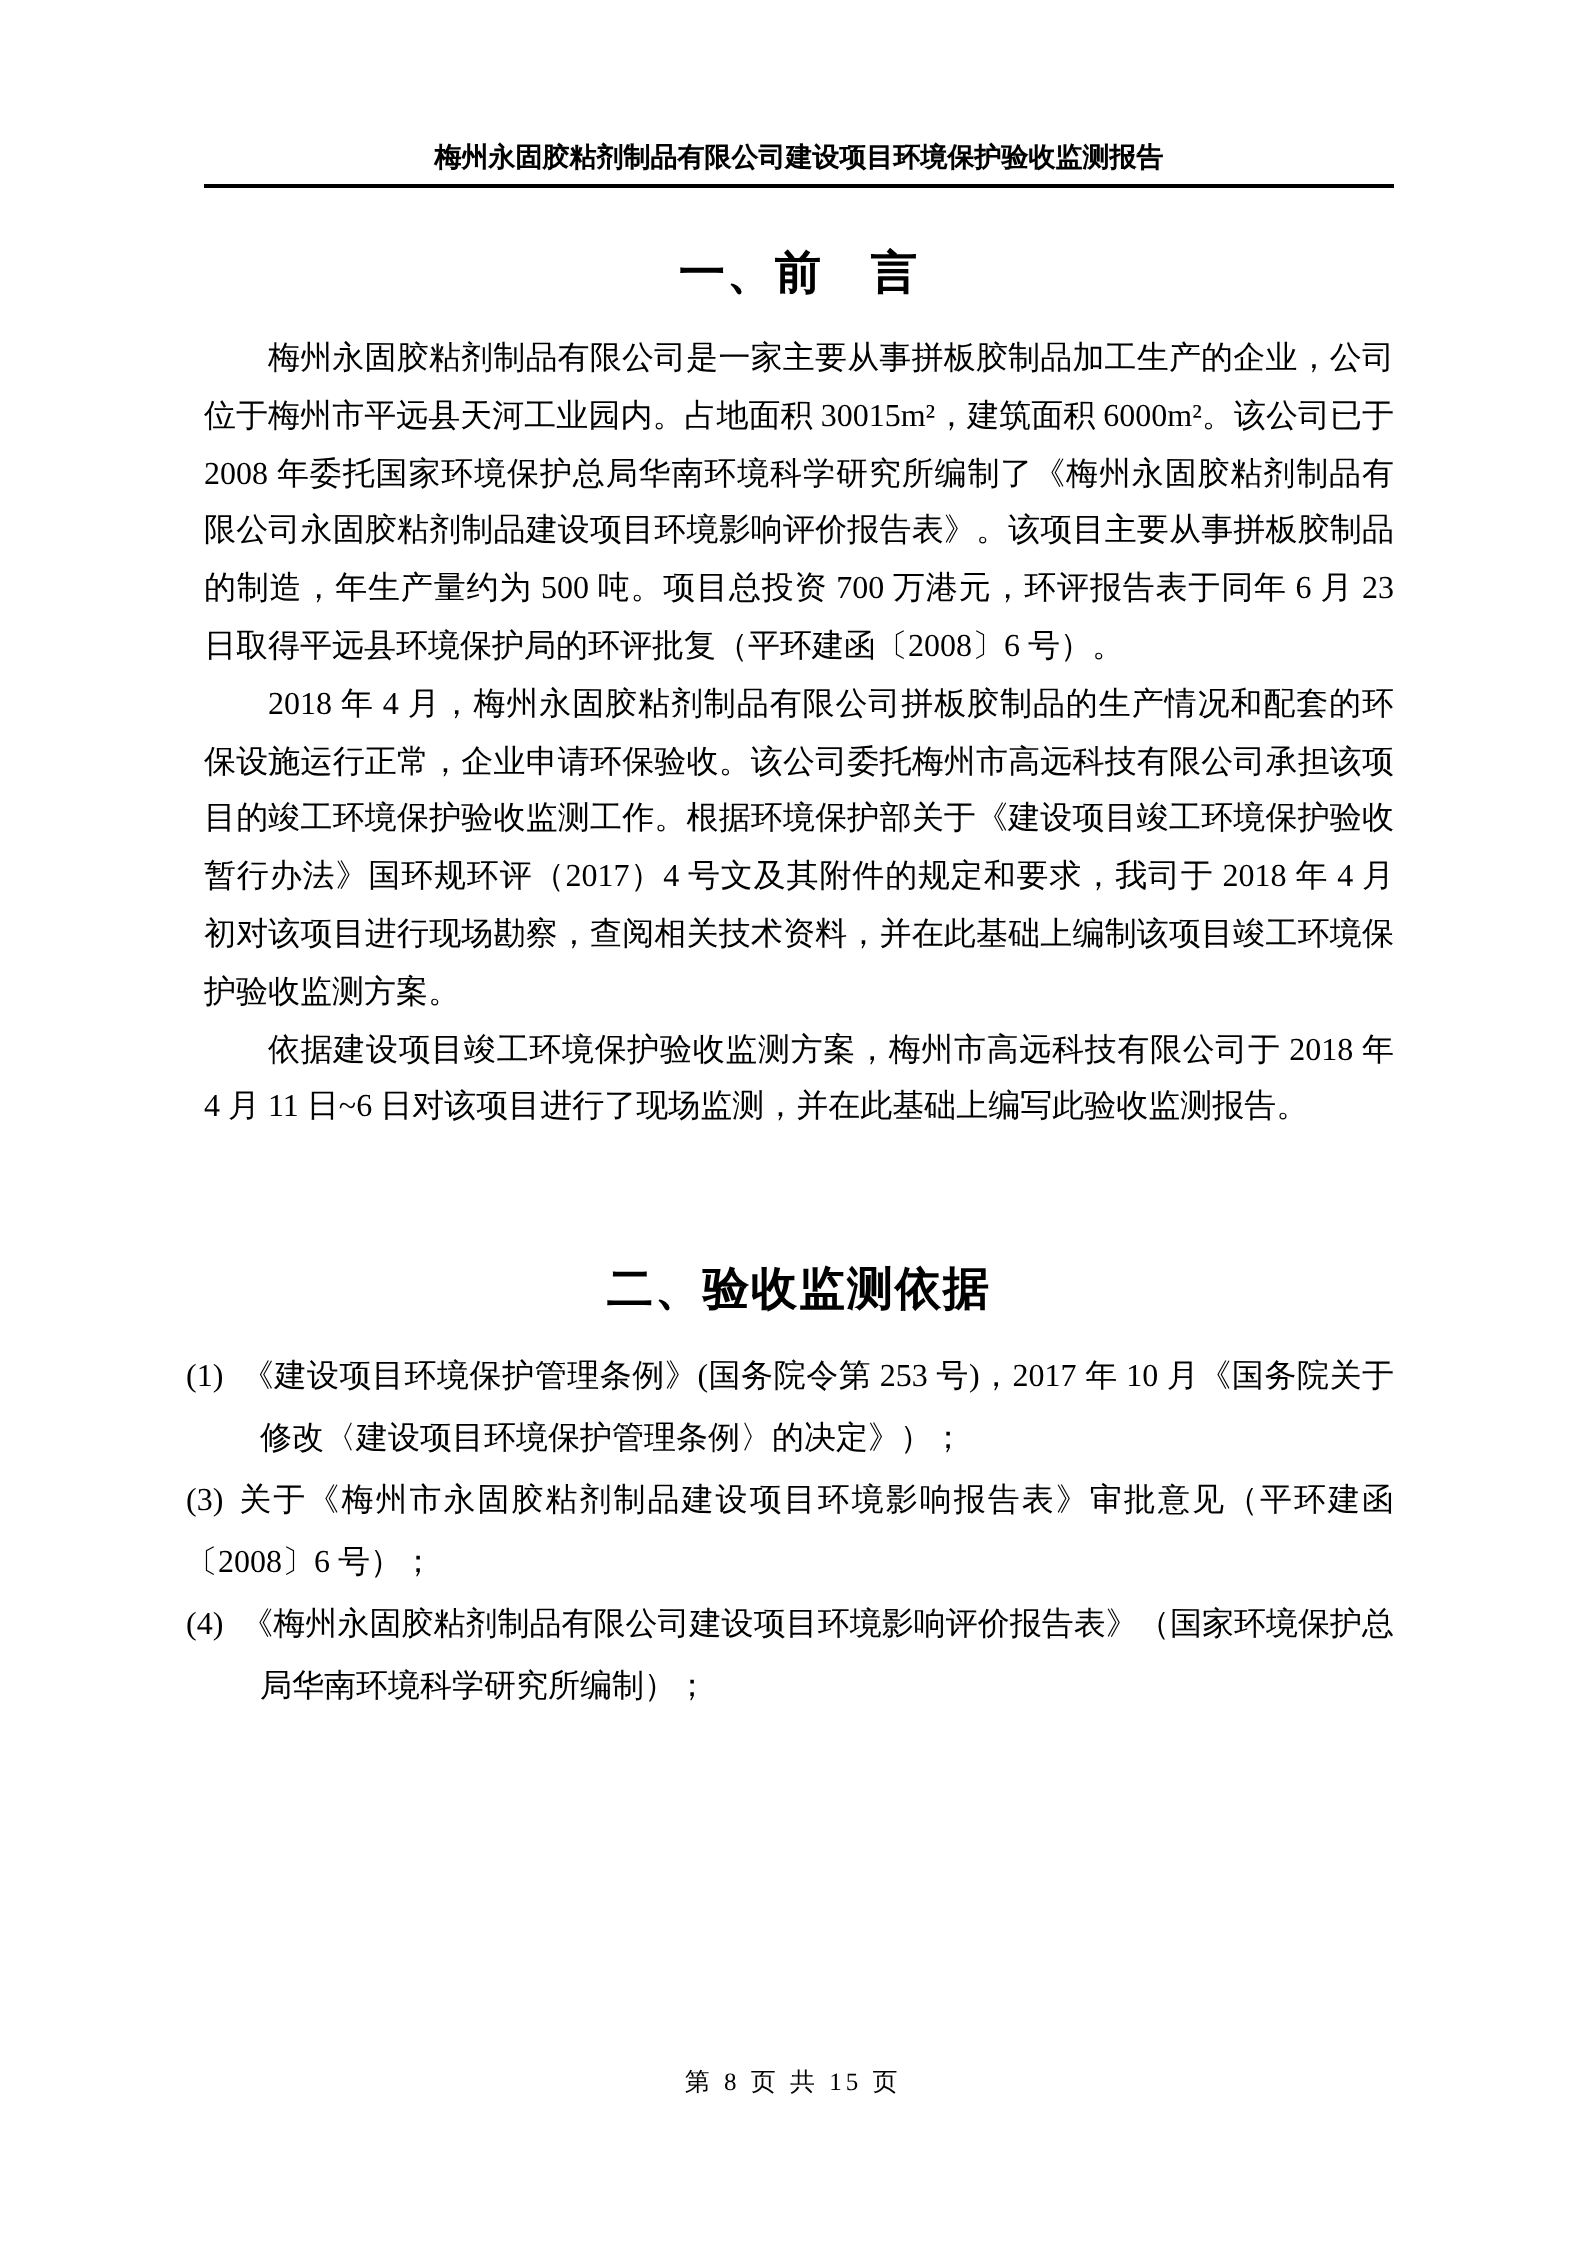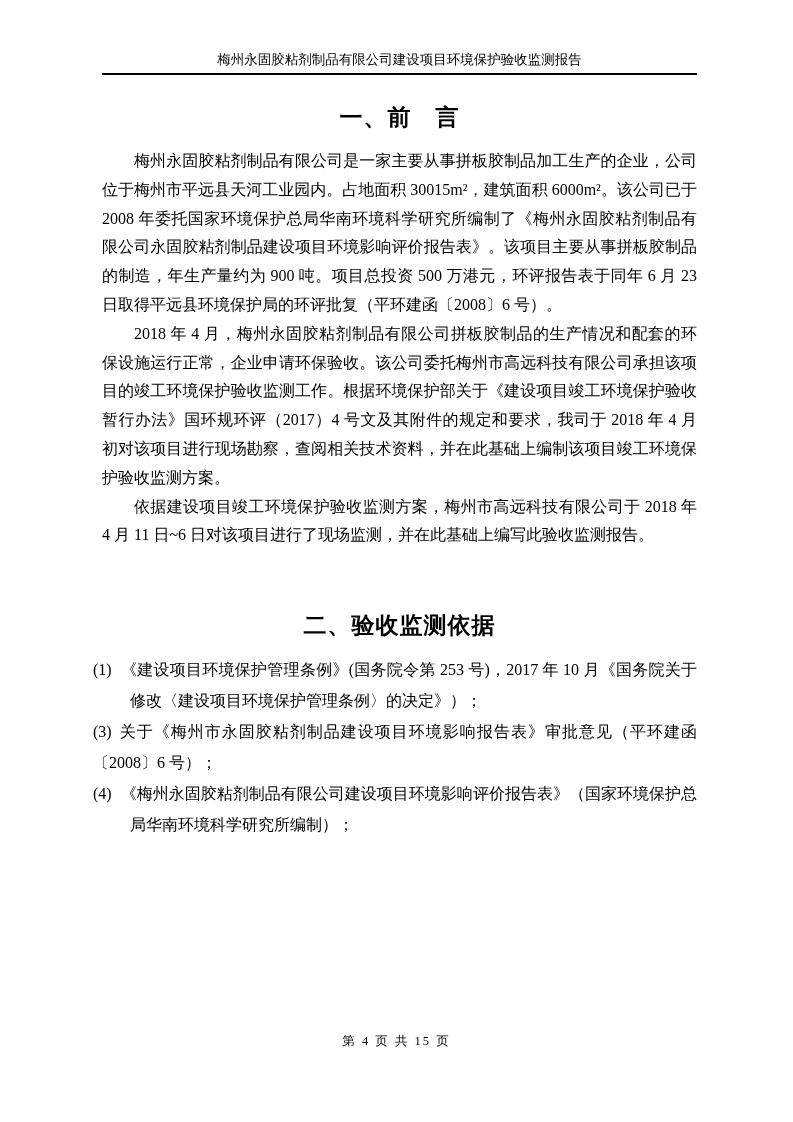--- a/index.html
+++ b/index.html
@@ -16,23 +16,23 @@
     font-family: "Liberation Serif", "DejaVu Serif", serif;
     overflow: hidden;
   }
   .content {
     position: absolute;
     left: 102px;
     top: 0;
     width: 595px;
   }
   .header-title {
-    padding-top: 52px;
+    padding-top: 71px;
     text-align: center;
-    font-weight: normal;
+    font-weight: bold;
     font-size: 13.5px;
     line-height: 16px;
   }
   .header-rule {
     margin-top: 5px;
     border-bottom: 2px solid #000000;
     height: 0;
   }
   .section-heading {
     margin: 0;
@@ -89,35 +89,35 @@
 
 <div class="page">
   <div class="content">
 
     <div class="header-title">梅州永固胶粘剂制品有限公司建设项目环境保护验收监测报告</div>
     <div class="header-rule"></div>
 
     <h1 class="section-heading heading-1">一、前　言</h1>
 
     <div class="paragraphs">
-      <p>梅州永固胶粘剂制品有限公司是一家主要从事拼板胶制品加工生产的企业，公司位于梅州市平远县天河工业园内。占地面积 30015m²，建筑面积 6000m²。该公司已于 2008 年委托国家环境保护总局华南环境科学研究所编制了《梅州永固胶粘剂制品有限公司永固胶粘剂制品建设项目环境影响评价报告表》。该项目主要从事拼板胶制品的制造，年生产量约为 900 吨。项目总投资 500 万港元，环评报告表于同年 6 月 23 日取得平远县环境保护局的环评批复（平环建函〔2008〕6 号）。</p>
+      <p>梅州永固胶粘剂制品有限公司是一家主要从事拼板胶制品加工生产的企业，公司位于梅州市平远县天河工业园内。占地面积 30015m²，建筑面积 6000m²。该公司已于 2008 年委托国家环境保护总局华南环境科学研究所编制了《梅州永固胶粘剂制品有限公司永固胶粘剂制品建设项目环境影响评价报告表》。该项目主要从事拼板胶制品的制造，年生产量约为 500 吨。项目总投资 700 万港元，环评报告表于同年 6 月 23 日取得平远县环境保护局的环评批复（平环建函〔2008〕6 号）。</p>
       <p>2018 年 4 月，梅州永固胶粘剂制品有限公司拼板胶制品的生产情况和配套的环保设施运行正常，企业申请环保验收。该公司委托梅州市高远科技有限公司承担该项目的竣工环境保护验收监测工作。根据环境保护部关于《建设项目竣工环境保护验收暂行办法》国环规环评（2017）4 号文及其附件的规定和要求，我司于 2018 年 4 月初对该项目进行现场勘察，查阅相关技术资料，并在此基础上编制该项目竣工环境保护验收监测方案。</p>
       <p>依据建设项目竣工环境保护验收监测方案，梅州市高远科技有限公司于 2018 年 4 月 11 日~6 日对该项目进行了现场监测，并在此基础上编写此验收监测报告。</p>
     </div>
 
     <h1 class="section-heading heading-2">二、验收监测依据</h1>
 
     <div class="ref-list">
       <div class="ref-item hang">
         <span class="marker">(1)</span><span>《建设项目环境保护管理条例》(国务院令第 253 号)，2017 年 10 月《国务院关于修改〈建设项目环境保护管理条例〉的决定》）；</span>
       </div>
       <div class="ref-item nohang">
         <span class="marker">(3)</span><span>关于《梅州市永固胶粘剂制品建设项目环境影响报告表》审批意见（平环建函〔2008〕6 号）；</span>
       </div>
       <div class="ref-item hang">
         <span class="marker">(4)</span><span>《梅州永固胶粘剂制品有限公司建设项目环境影响评价报告表》（国家环境保护总局华南环境科学研究所编制）；</span>
       </div>
     </div>
 
   </div>
 
-  <div class="footer">第 4 页 共 15 页</div>
+  <div class="footer">第 8 页 共 15 页</div>
 </div>
 
 </body></html>

